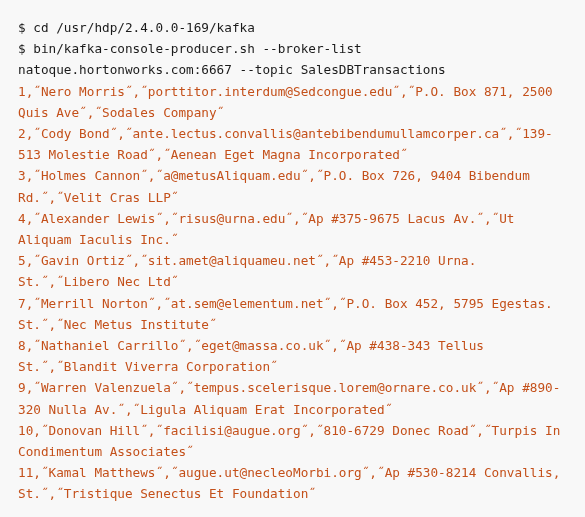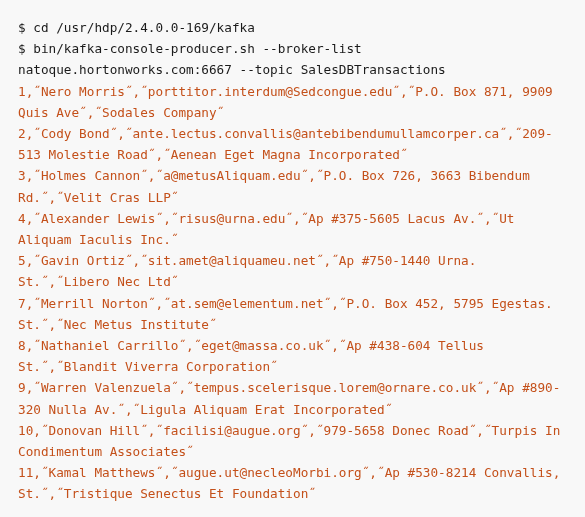--- a/index.html
+++ b/index.html
@@ -46,25 +46,25 @@
 <body>
 
 <div id="terminal">
 
   <div class="block-cmd">
     <div class="line cmd-line">$ cd /usr/hdp/2.4.0.0-169/kafka</div>
     <div class="line cmd-line">$ bin/kafka-console-producer.sh --broker-list natoque.hortonworks.com:6667 --topic SalesDBTransactions</div>
   </div>
 
   <div>
-    <div class="line out-line">1,˝Nero Morris˝,˝porttitor.interdum@Sedcongue.edu˝,˝P.O. Box 871, 9909 Quis Ave˝,˝Sodales Company˝</div>
-    <div class="line out-line">2,˝Cody Bond˝,˝ante.lectus.convallis@antebibendumullamcorper.ca˝,˝209-513 Molestie Road˝,˝Aenean Eget Magna Incorporated˝</div>
-    <div class="line out-line">3,˝Holmes Cannon˝,˝a@metusAliquam.edu˝,˝P.O. Box 726, 3663 Bibendum Rd.˝,˝Velit Cras LLP˝</div>
-    <div class="line out-line">4,˝Alexander Lewis˝,˝risus@urna.edu˝,˝Ap #375-5605 Lacus Av.˝,˝Ut Aliquam Iaculis Inc.˝</div>
-    <div class="line out-line">5,˝Gavin Ortiz˝,˝sit.amet@aliquameu.net˝,˝Ap #750-1440 Urna. St.˝,˝Libero Nec Ltd˝</div>
+    <div class="line out-line">1,˝Nero Morris˝,˝porttitor.interdum@Sedcongue.edu˝,˝P.O. Box 871, 2500 Quis Ave˝,˝Sodales Company˝</div>
+    <div class="line out-line">2,˝Cody Bond˝,˝ante.lectus.convallis@antebibendumullamcorper.ca˝,˝139-513 Molestie Road˝,˝Aenean Eget Magna Incorporated˝</div>
+    <div class="line out-line">3,˝Holmes Cannon˝,˝a@metusAliquam.edu˝,˝P.O. Box 726, 9404 Bibendum Rd.˝,˝Velit Cras LLP˝</div>
+    <div class="line out-line">4,˝Alexander Lewis˝,˝risus@urna.edu˝,˝Ap #375-9675 Lacus Av.˝,˝Ut Aliquam Iaculis Inc.˝</div>
+    <div class="line out-line">5,˝Gavin Ortiz˝,˝sit.amet@aliquameu.net˝,˝Ap #453-2210 Urna. St.˝,˝Libero Nec Ltd˝</div>
     <div class="line out-line">7,˝Merrill Norton˝,˝at.sem@elementum.net˝,˝P.O. Box 452, 5795 Egestas. St.˝,˝Nec Metus Institute˝</div>
-    <div class="line out-line">8,˝Nathaniel Carrillo˝,˝eget@massa.co.uk˝,˝Ap #438-604 Tellus St.˝,˝Blandit Viverra Corporation˝</div>
+    <div class="line out-line">8,˝Nathaniel Carrillo˝,˝eget@massa.co.uk˝,˝Ap #438-343 Tellus St.˝,˝Blandit Viverra Corporation˝</div>
     <div class="line out-line">9,˝Warren Valenzuela˝,˝tempus.scelerisque.lorem@ornare.co.uk˝,˝Ap #890-320 Nulla Av.˝,˝Ligula Aliquam Erat Incorporated˝</div>
-    <div class="line out-line">10,˝Donovan Hill˝,˝facilisi@augue.org˝,˝979-5658 Donec Road˝,˝Turpis In Condimentum Associates˝</div>
+    <div class="line out-line">10,˝Donovan Hill˝,˝facilisi@augue.org˝,˝810-6729 Donec Road˝,˝Turpis In Condimentum Associates˝</div>
     <div class="line out-line">11,˝Kamal Matthews˝,˝augue.ut@necleoMorbi.org˝,˝Ap #530-8214 Convallis, St.˝,˝Tristique Senectus Et Foundation˝</div>
   </div>
 
 </div>
 
 </body></html>

